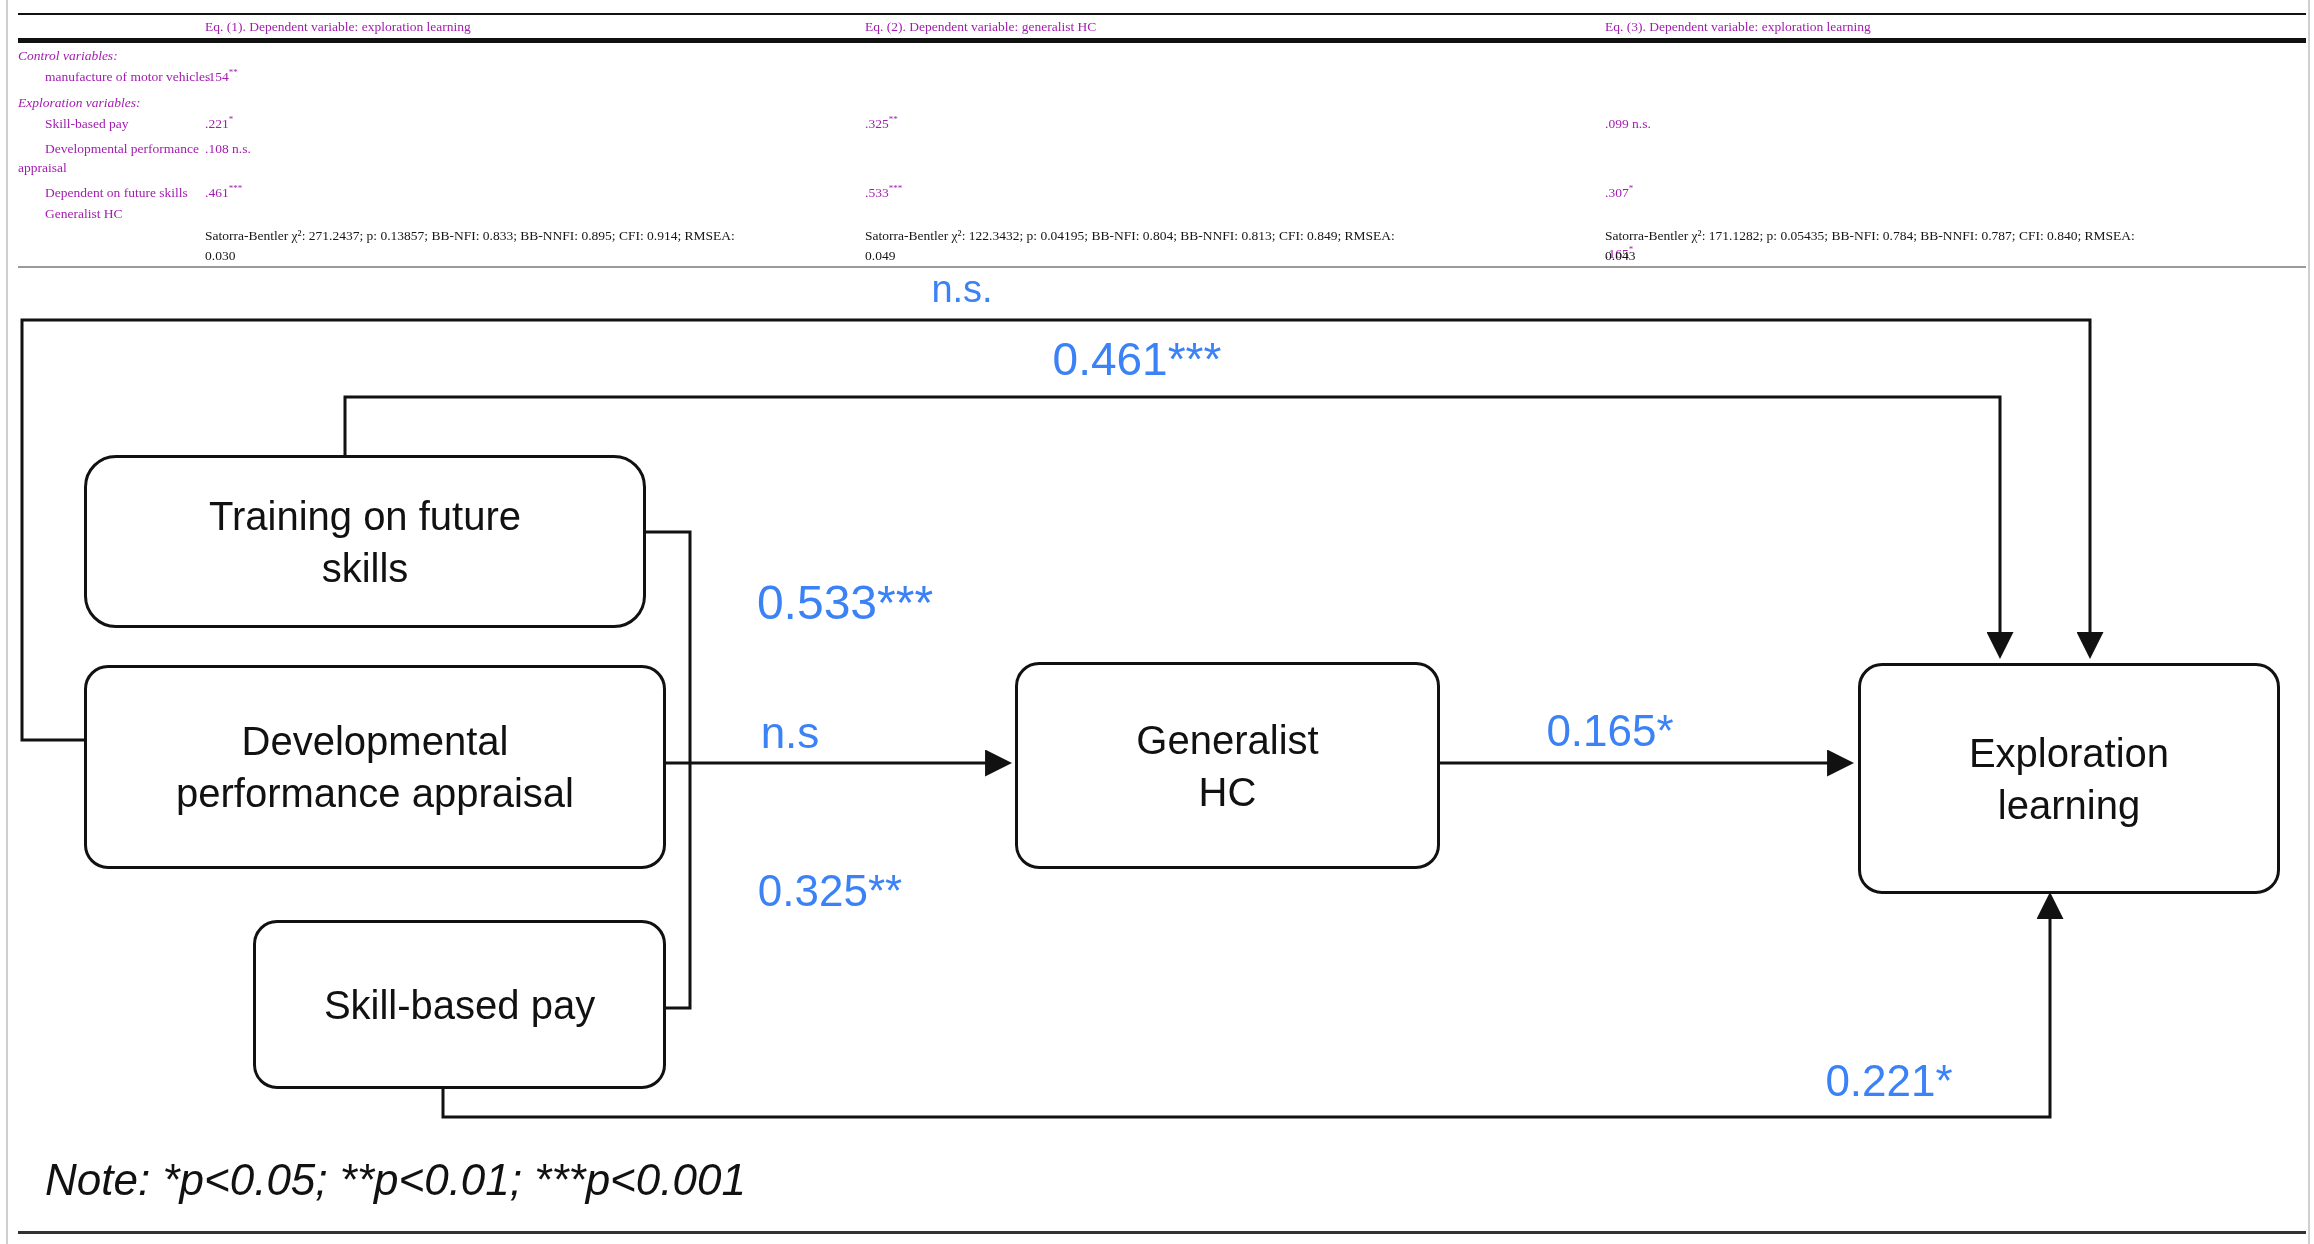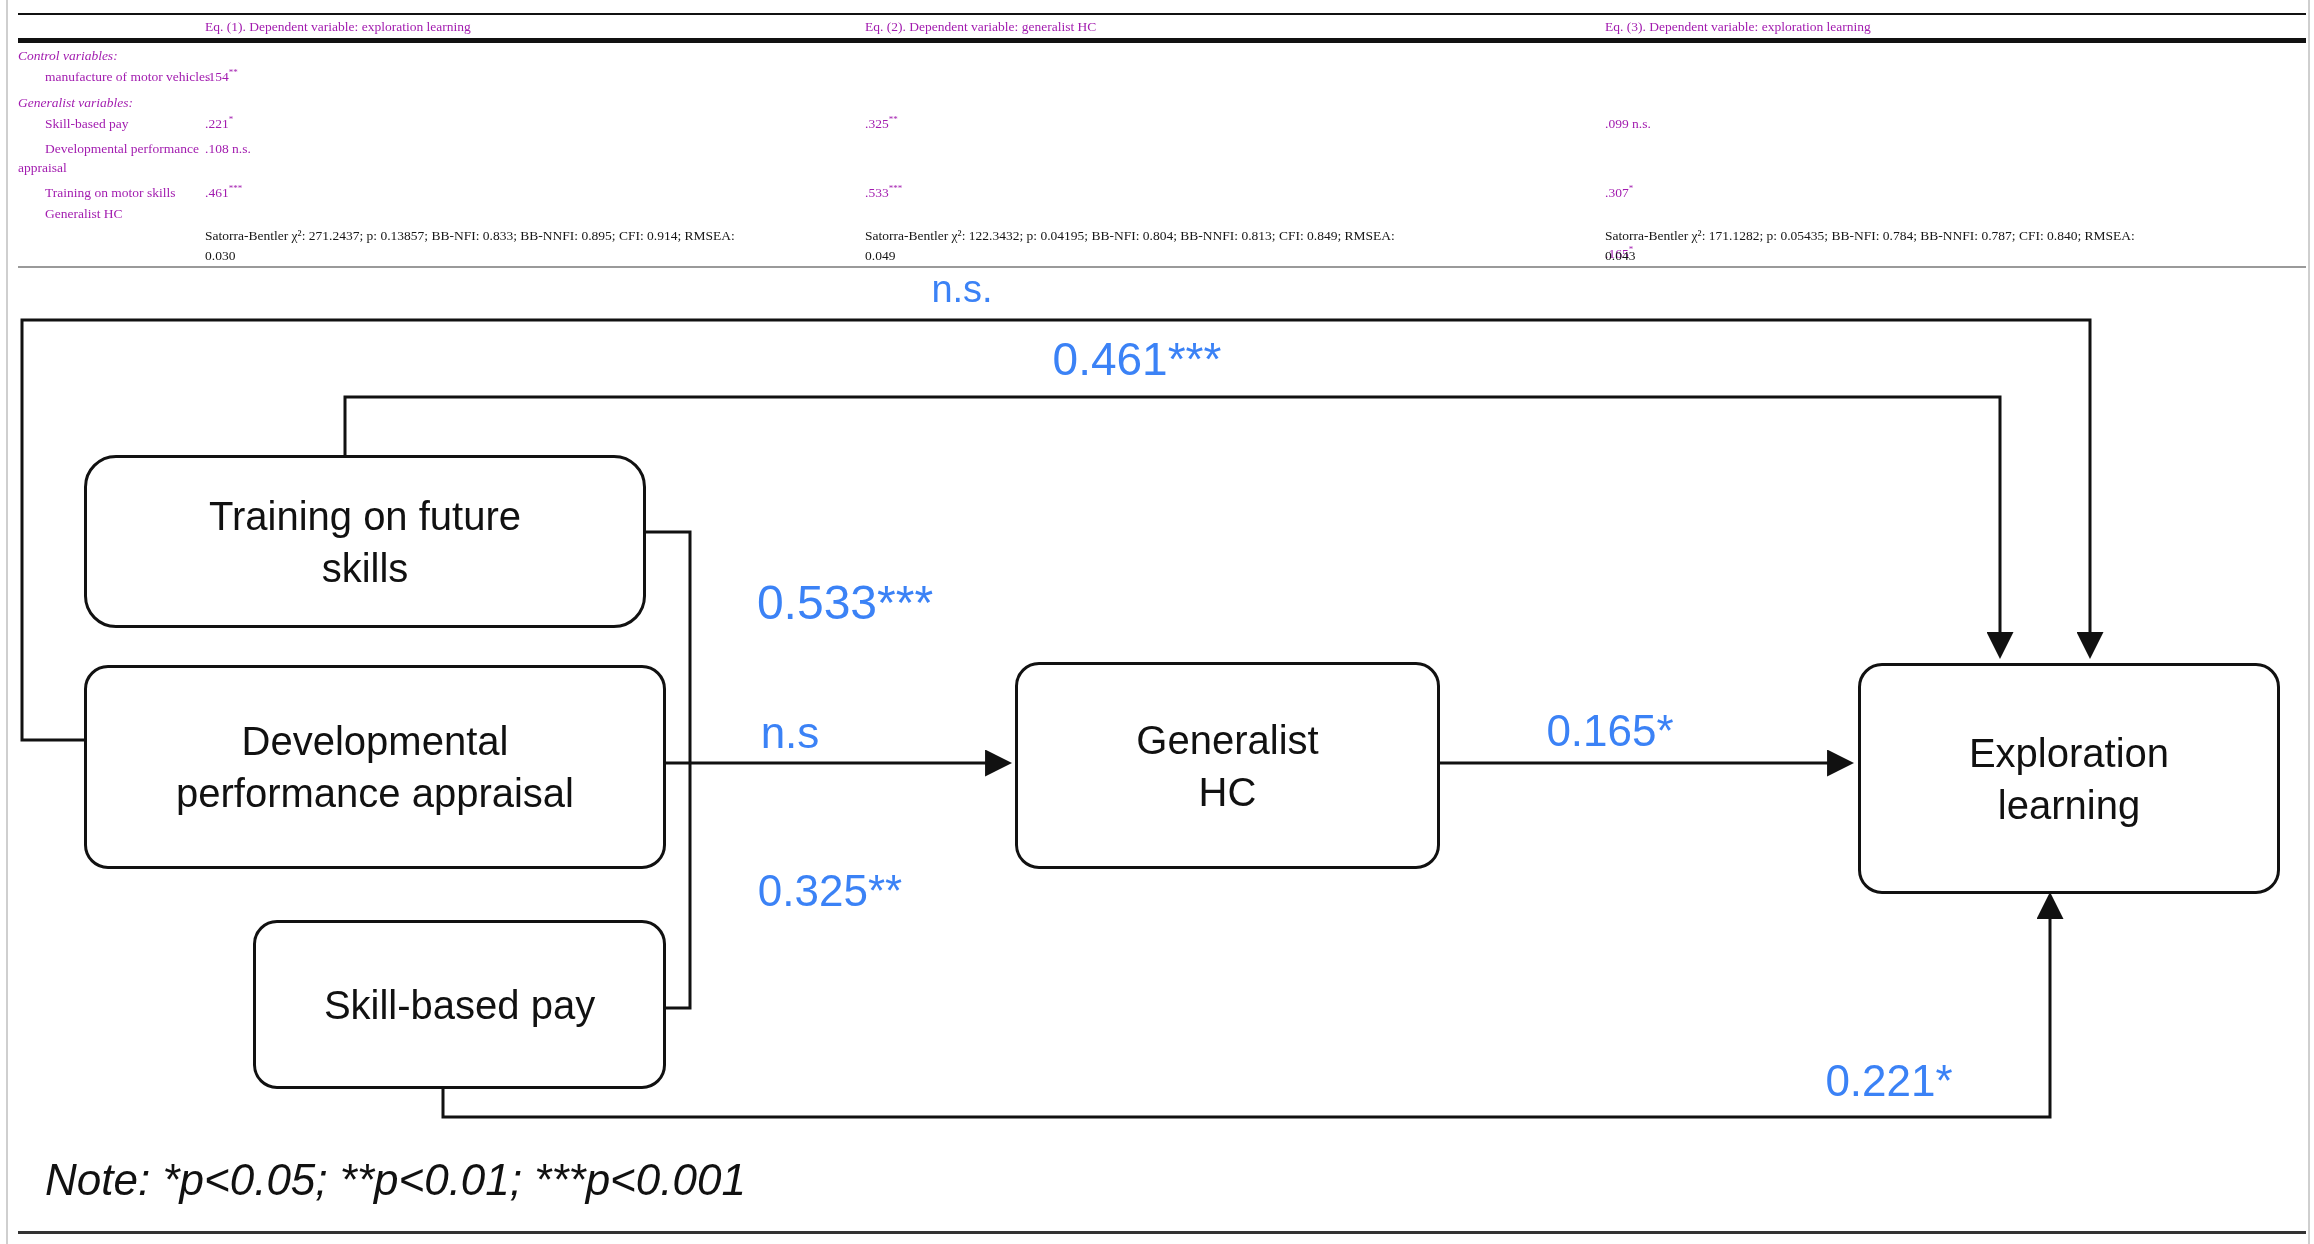--- a/index.html
+++ b/index.html
@@ -39,32 +39,32 @@
 
   <div class="t" style="left:205px;top:19px;">Eq. (1). Dependent variable: exploration learning</div>
   <div class="t" style="left:865px;top:19px;">Eq. (2). Dependent variable: generalist HC</div>
   <div class="t" style="left:1605px;top:19px;">Eq. (3). Dependent variable: exploration learning</div>
 
   <div class="t ital" style="left:18px;top:48px;">Control variables:</div>
 
   <div class="t" style="left:45px;top:69px;">manufacture of motor vehicles</div>
   <div class="t" style="left:205px;top:69px;"><span>.154</span><sup>**</sup></div>
 
-  <div class="t ital" style="left:18px;top:95px;">Generalist variables:</div>
+  <div class="t ital" style="left:18px;top:95px;">Exploration variables:</div>
 
   <div class="t" style="left:45px;top:116px;">Skill-based pay</div>
   <div class="t" style="left:205px;top:116px;"><span>.221</span><sup>*</sup></div>
   <div class="t" style="left:865px;top:116px;"><span>.325</span><sup>**</sup></div>
   <div class="t" style="left:1605px;top:116px;"><span>.099 n.s.</span></div>
 
   <div class="t" style="left:45px;top:141px;">Developmental performance</div>
   <div class="t" style="left:205px;top:141px;"><span>.108 n.s.</span></div>
   <div class="t" style="left:18px;top:160px;">appraisal</div>
 
-  <div class="t" style="left:45px;top:185px;">Training on motor skills</div>
+  <div class="t" style="left:45px;top:185px;">Dependent on future skills</div>
   <div class="t" style="left:205px;top:185px;"><span>.461</span><sup>***</sup></div>
   <div class="t" style="left:865px;top:185px;"><span>.533</span><sup>***</sup></div>
   <div class="t" style="left:1605px;top:185px;"><span>.307</span><sup>*</sup></div>
 
   <div class="t" style="left:45px;top:206px;">Generalist HC</div>
   <div class="t" style="left:1605px;top:206px;margin-top:40px;"><span>.165</span><sup>*</sup></div>
 
   <div class="fitcell" style="left:205px;top:226px;">
     <div>Satorra-Bentler χ²: 271.2437; p: 0.13857; BB-NFI: 0.833; BB-NNFI: 0.895; CFI: 0.914; RMSEA:</div>
     <div>0.030</div>

